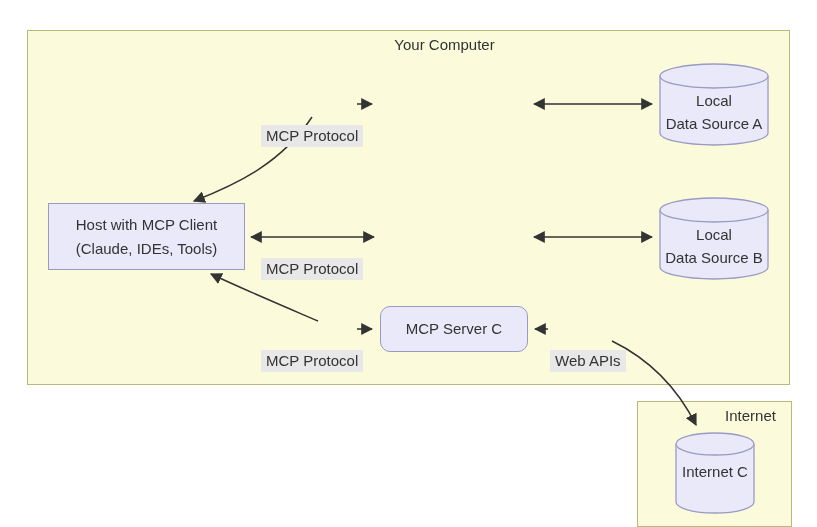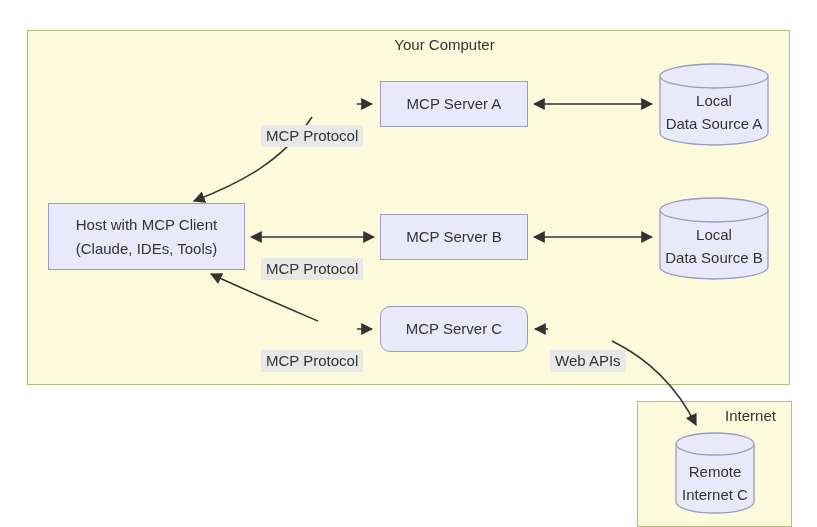--- a/index.html
+++ b/index.html
@@ -106,26 +106,20 @@
     <path d="M548 329 L535 329" stroke="#333333" stroke-width="1.5" fill="none" marker-end="url(#arrowEnd)"></path>
 
     <path d="M612 341 C655 362 680 393 696 425" stroke="#333333" stroke-width="1.5" fill="none" marker-end="url(#arrowEnd)"></path>
   </svg>
 
   <div class="node-box" style="left:48px;top:203px;width:197px;height:67px;">
     <div>Host with MCP Client</div>
     <div>(Claude, IDEs, Tools)</div>
   </div>
 
-  <div class="node-box" style="left:380px;top:81px;width:148px;height:46px;">
-    <div>MCP Server A</div>
-  </div>
-  <div class="node-box" style="left:380px;top:214px;width:148px;height:46px;">
-    <div>MCP Server B</div>
-  </div>
   <div class="node-box" style="left:380px;top:306px;width:148px;height:46px;border-radius:10px;">
     <div>MCP Server C</div>
   </div>
 
   <svg class="cylinder" style="left:659px;top:62px;" width="110" height="86">
     <path d="M1 14 L1 71 A54 12 0 0 0 109 71 L109 14" fill="#e9e9f9" stroke="#9a9ac4" stroke-width="1.3"></path>
     <ellipse cx="55" cy="14" rx="54" ry="12" fill="#e9e9f9" stroke="#9a9ac4" stroke-width="1.3"></ellipse>
   </svg>
   <div class="cyl-text" style="left:659px;top:89px;width:110px;">
     <div>Local</div>
@@ -139,21 +133,20 @@
   <div class="cyl-text" style="left:659px;top:223px;width:110px;">
     <div>Local</div>
     <div>Data Source B</div>
   </div>
 
   <svg class="cylinder" style="left:675px;top:432px;" width="80" height="84">
     <path d="M1 12 L1 70 A39 11 0 0 0 79 70 L79 12" fill="#e9e9f9" stroke="#9a9ac4" stroke-width="1.3"></path>
     <ellipse cx="40" cy="12" rx="39" ry="11" fill="#e9e9f9" stroke="#9a9ac4" stroke-width="1.3"></ellipse>
   </svg>
   <div class="cyl-text" style="left:665px;top:460px;width:100px;">
-    <div>Remote</div>
     <div>Internet C</div>
   </div>
 
   <div class="edge-label" style="left:261px;top:93px;">MCP Protocol</div>
   <div class="edge-label" style="left:261px;top:226px;">MCP Protocol</div>
   <div class="edge-label" style="left:261px;top:318px;">MCP Protocol</div>
   <div class="edge-label" style="left:550px;top:318px;">Web APIs</div>
 
 </div>
 

